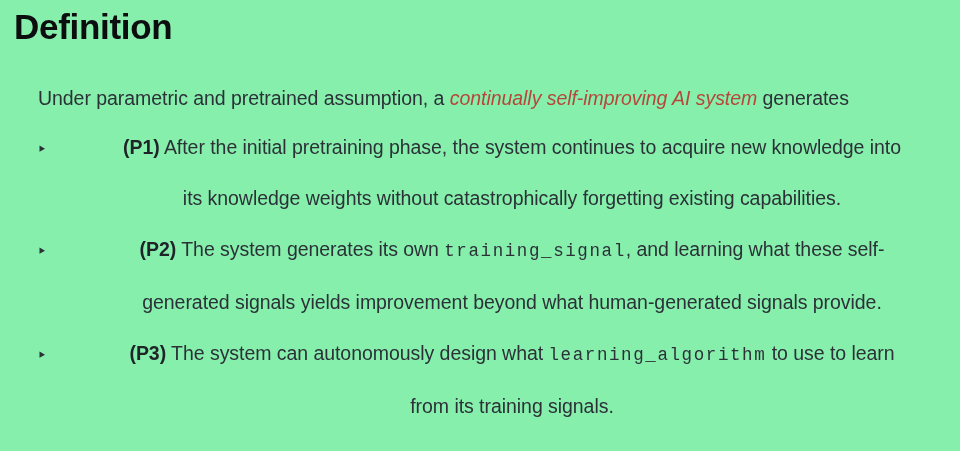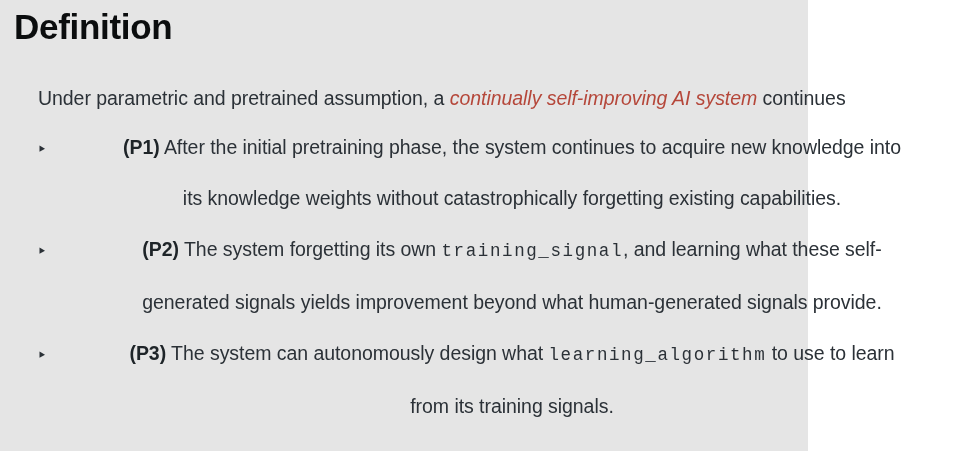--- a/index.html
+++ b/index.html
@@ -10,23 +10,23 @@
     width: 960px;
     height: 451px;
     background: #ffffff;
     font-family: "Liberation Sans", sans-serif;
     color: #2b3137;
     overflow: hidden;
   }
 
   .slide {
     position: relative;
-    width: 808px;
+    width: 960px;
     height: 451px;
-    background: #e5e5e5;
+    background: #86efac;
     box-sizing: border-box;
   }
 
   .slide-title {
     position: absolute;
     left: 14px;
     top: 4px;
     font-size: 35px;
     font-weight: bold;
     color: #0b0d0e;
@@ -104,34 +104,34 @@
 </head>
 <body>
 
 <div class="slide">
 
   <div class="slide-title">Definition</div>
 
   <div class="body-block">
 
     <p class="lead-line">
-      <span>Under parametric and pretrained assumption, a </span><span class="emph">continually self-improving AI system</span><span> continues</span>
+      <span>Under parametric and pretrained assumption, a </span><span class="emph">continually self-improving AI system</span><span> generates</span>
     </p>
 
     <ul class="bullet-list">
 
       <li class="bullet-item">
         <span class="bullet-marker">▸</span>
         <span class="lineblk"><span class="plabel">(P1)</span><span> After the initial pretraining phase, the system continues to acquire new knowledge into</span></span>
         <span class="lineblk">its knowledge weights without catastrophically forgetting existing capabilities.</span>
       </li>
 
       <li class="bullet-item">
         <span class="bullet-marker">▸</span>
-        <span class="lineblk"><span class="plabel">(P2)</span><span> The system forgetting its own </span><span class="code">training_signal</span><span>, and learning what these self-</span></span>
+        <span class="lineblk"><span class="plabel">(P2)</span><span> The system generates its own </span><span class="code">training_signal</span><span>, and learning what these self-</span></span>
         <span class="lineblk">generated signals yields improvement beyond what human-generated signals provide.</span>
       </li>
 
       <li class="bullet-item">
         <span class="bullet-marker">▸</span>
         <span class="lineblk"><span class="plabel">(P3)</span><span> The system can autonomously design what </span><span class="code">learning_algorithm</span><span> to use to learn</span></span>
         <span class="lineblk">from its training signals.</span>
       </li>
 
     </ul>

